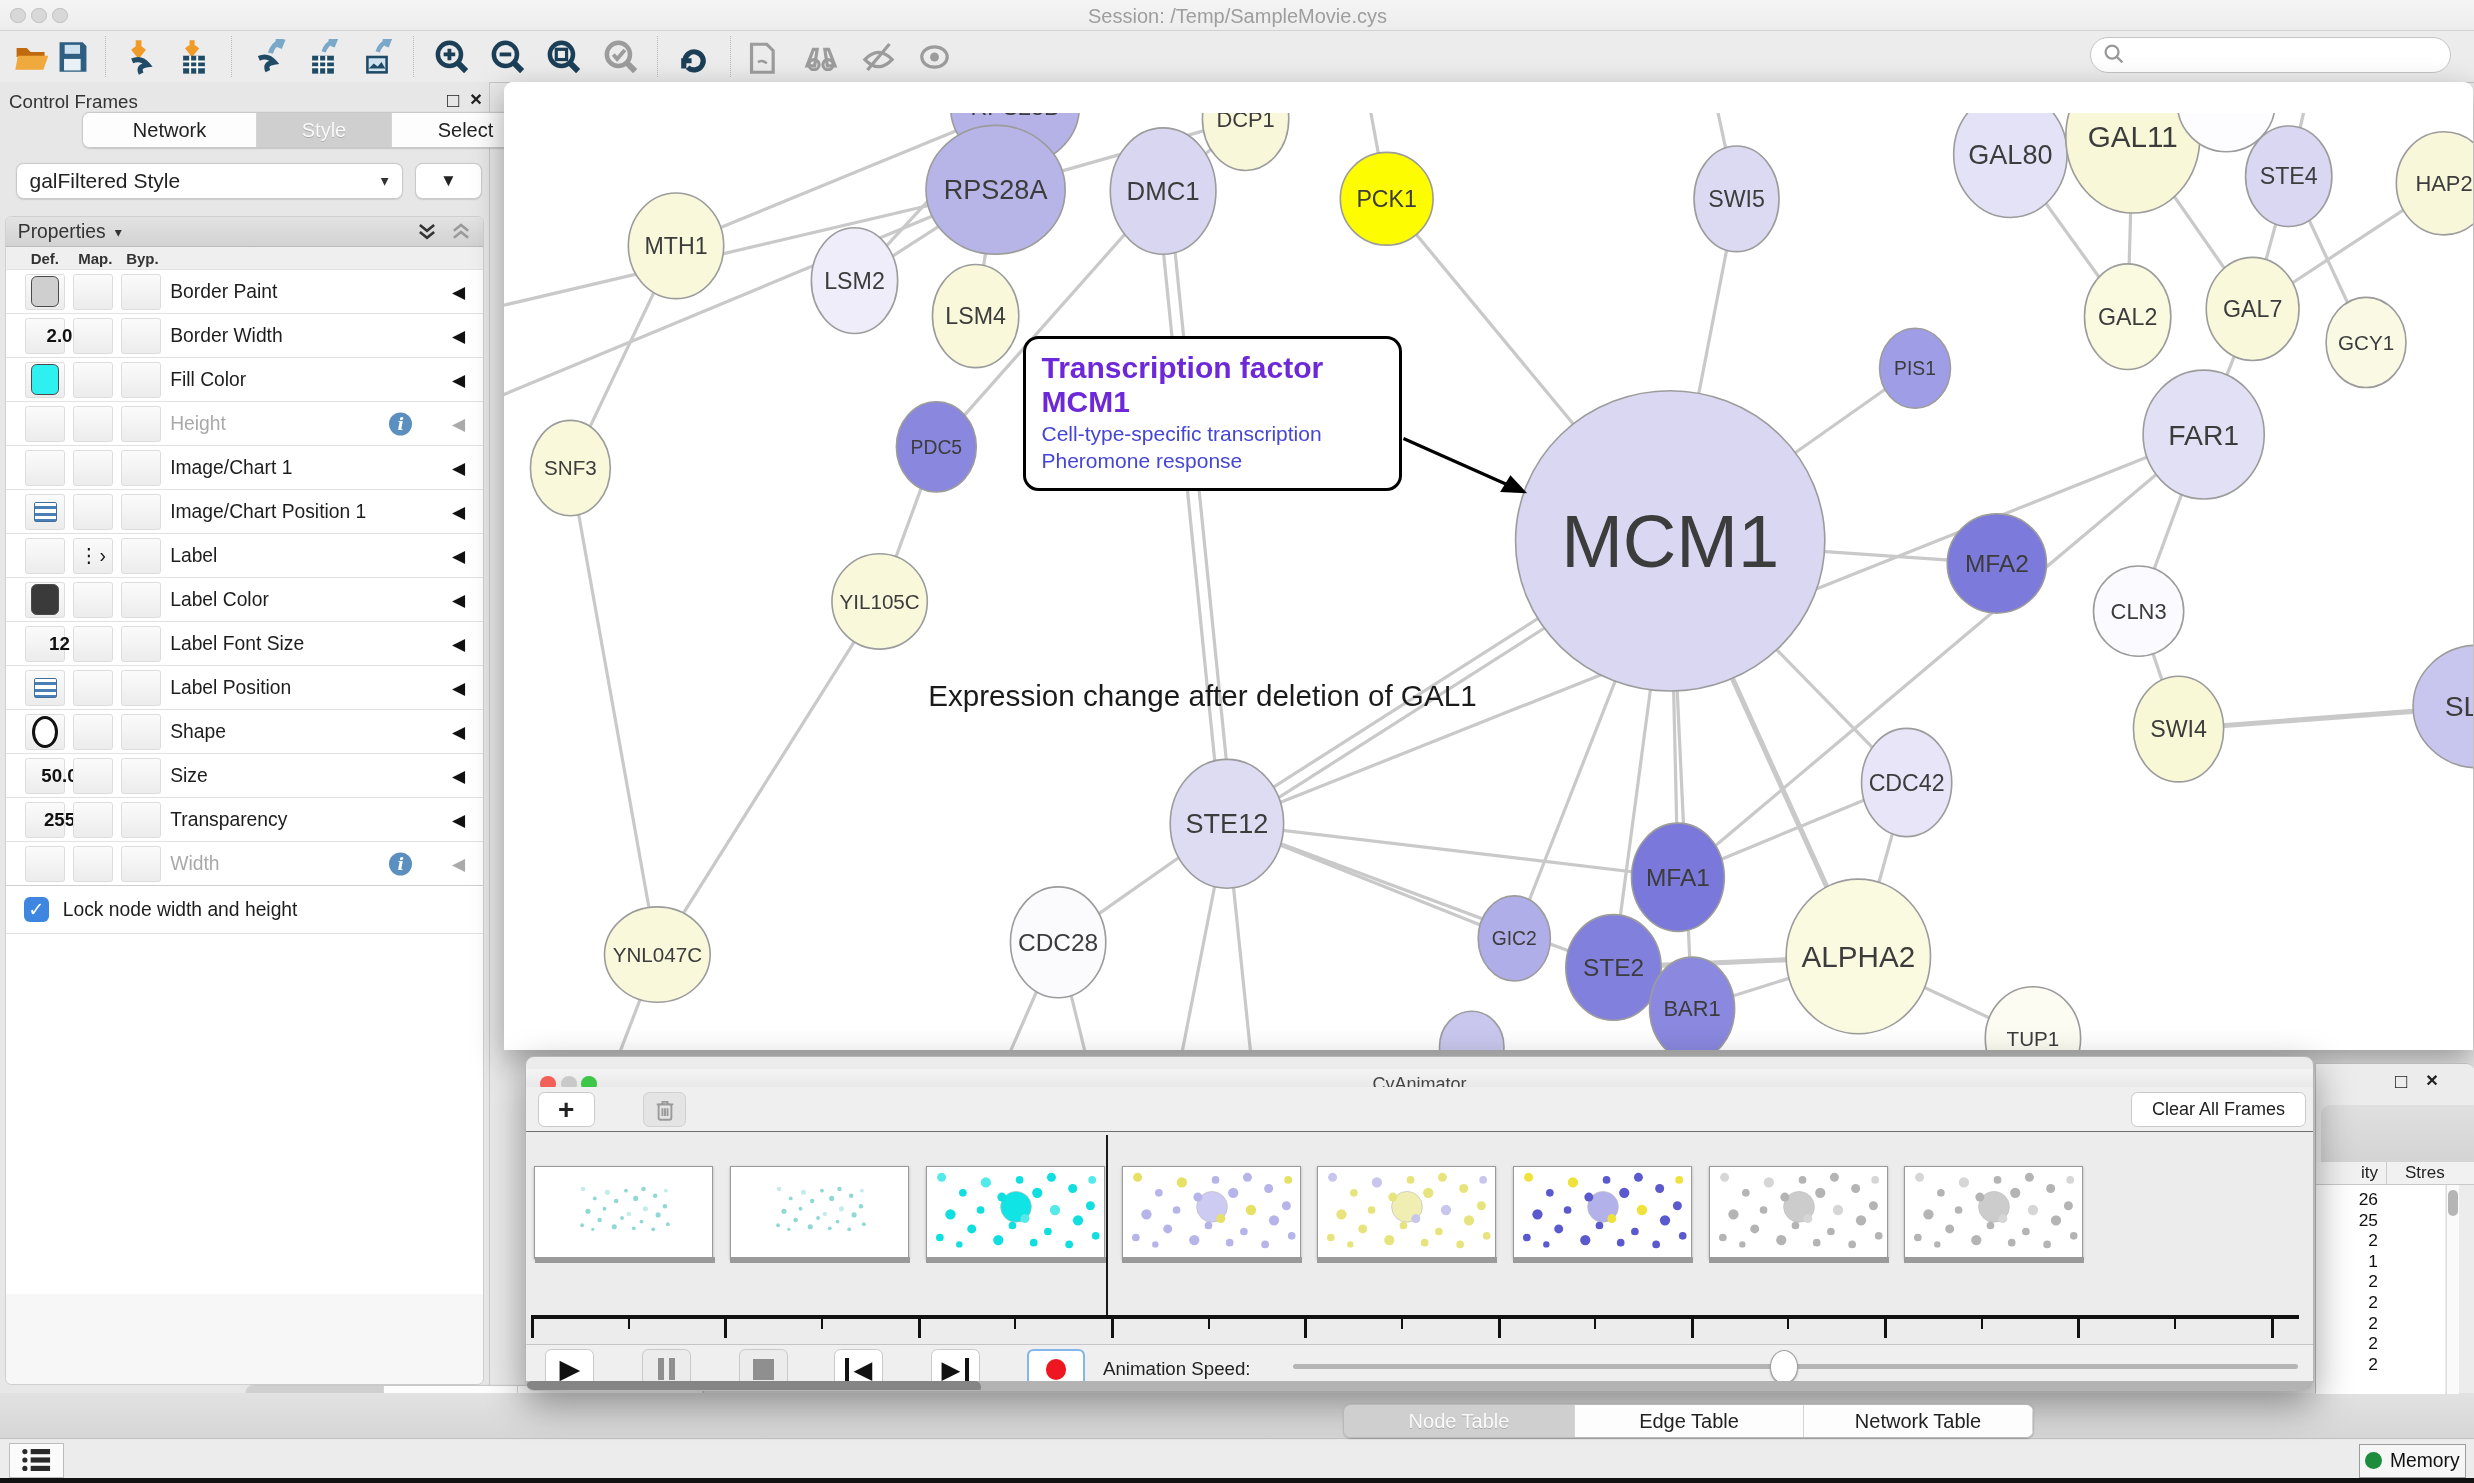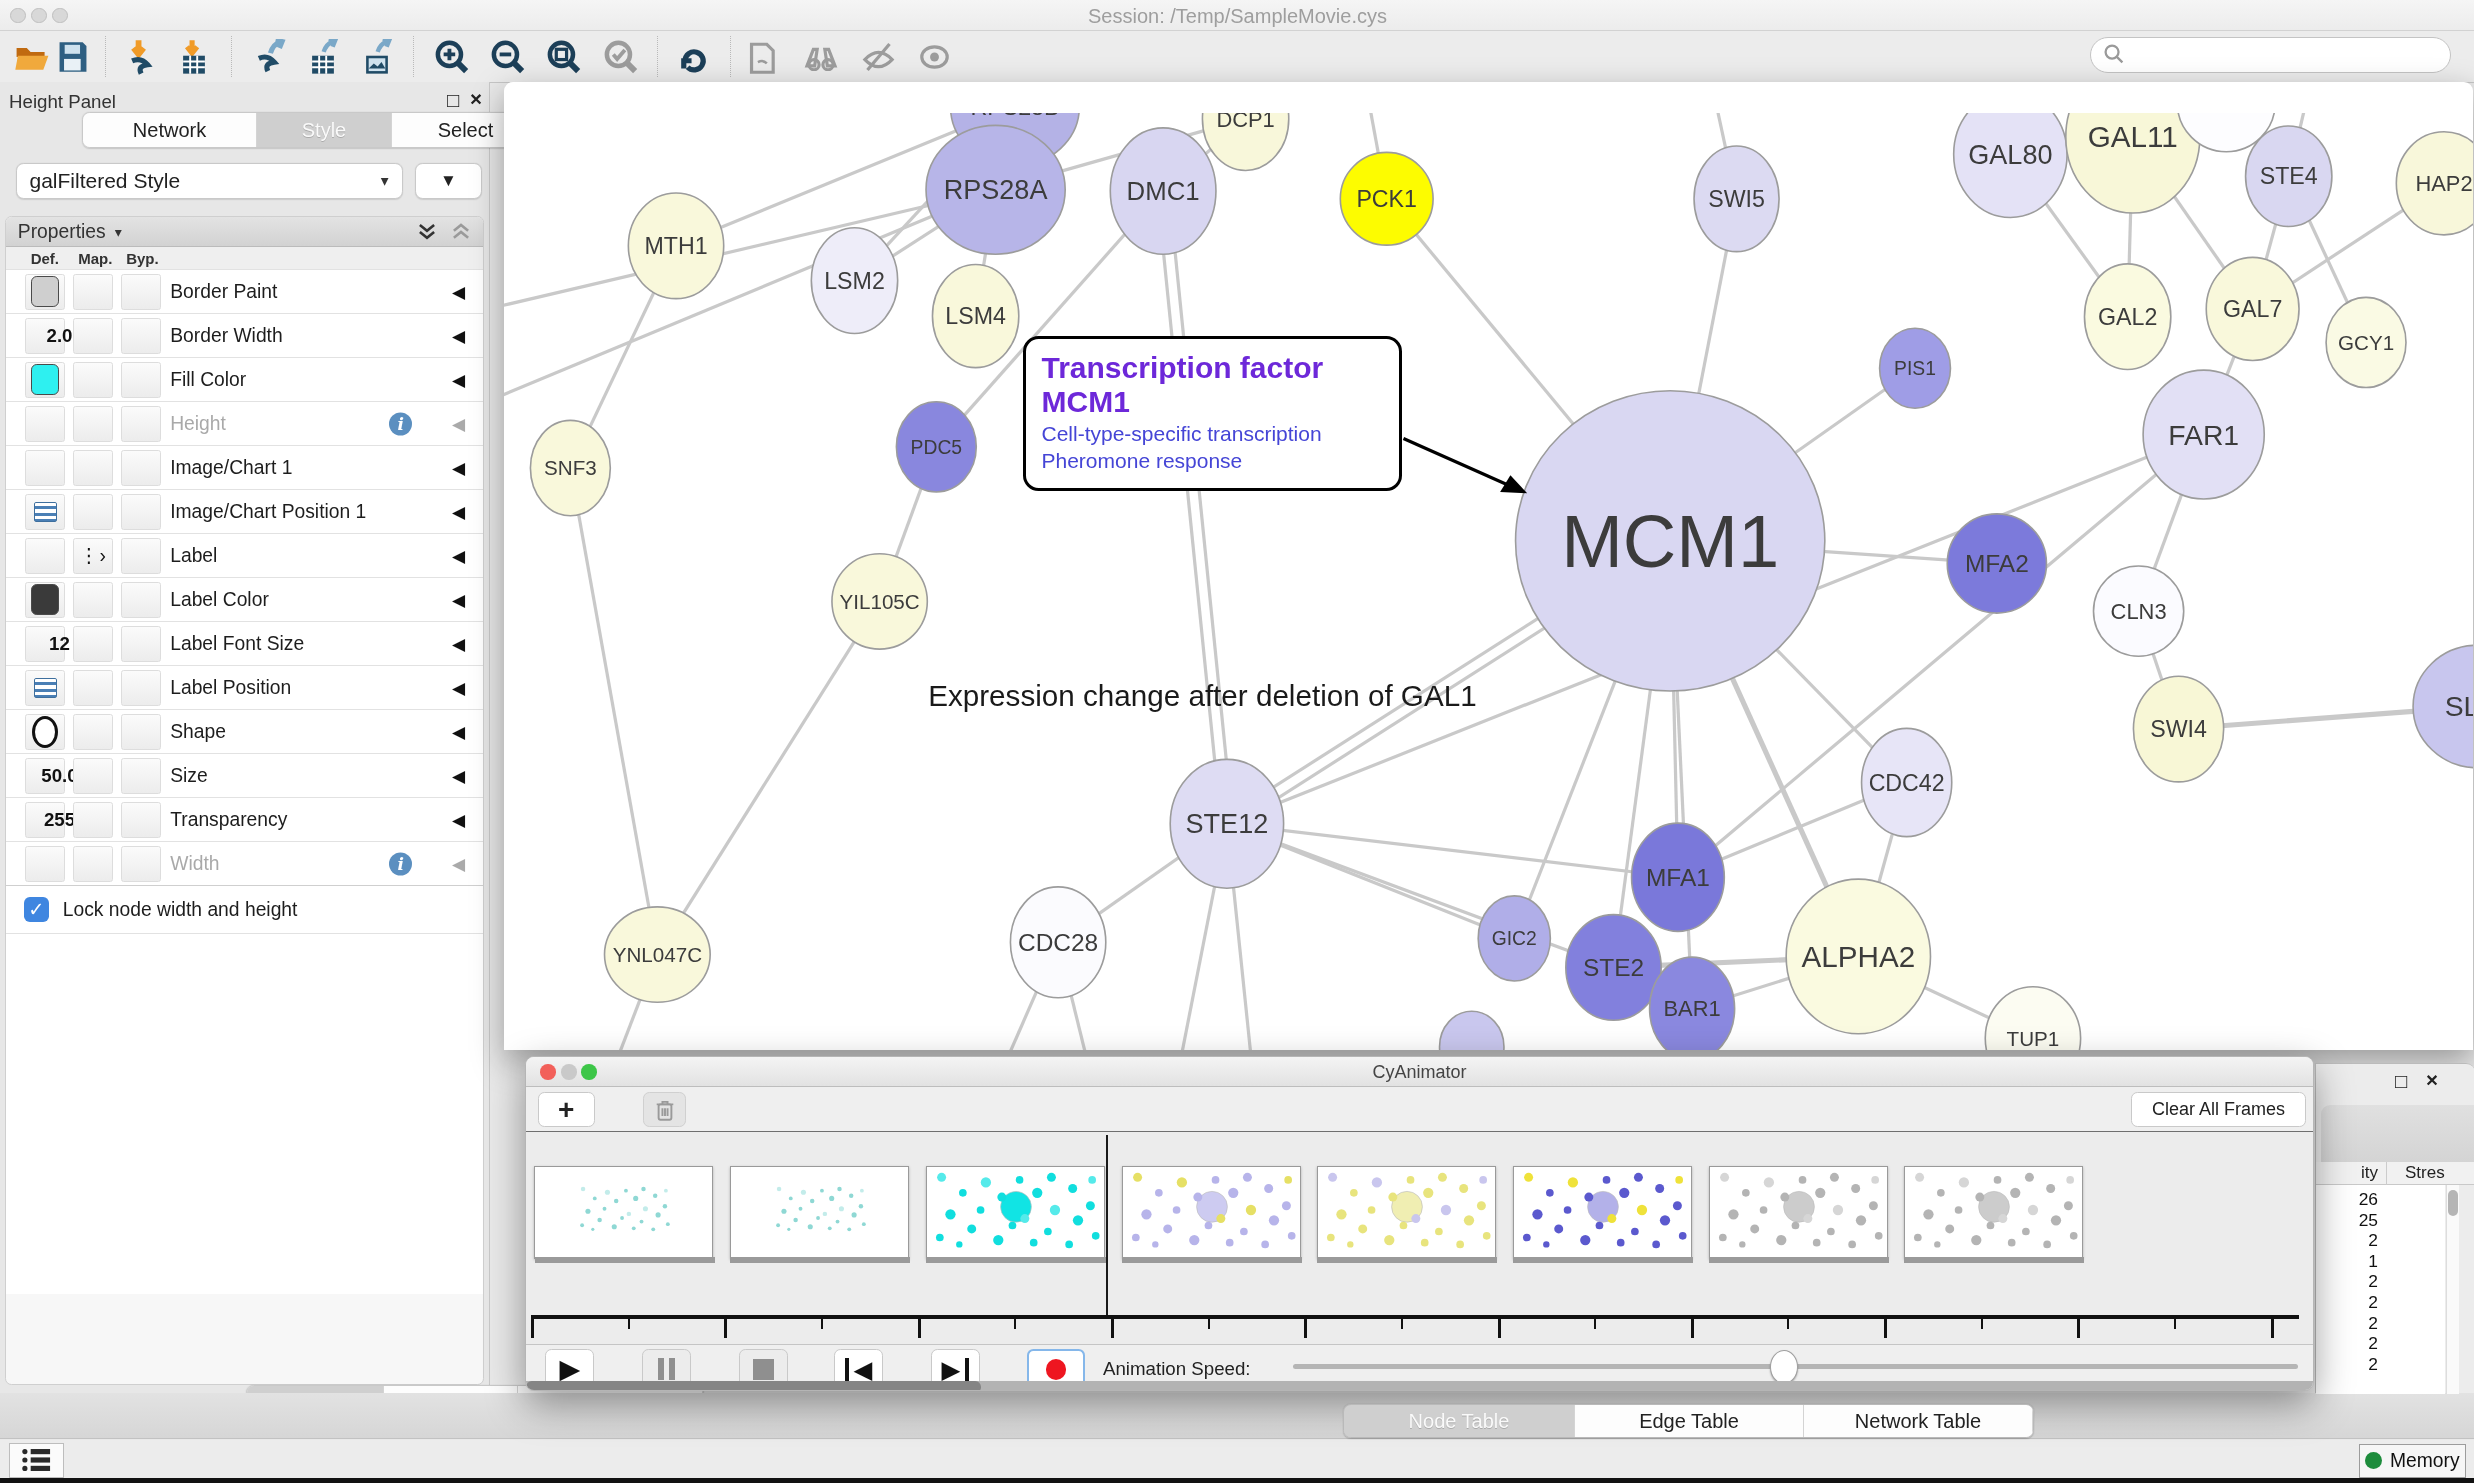--- a/index.html
+++ b/index.html
@@ -51,21 +51,21 @@
   #net-window { left:504px; top:82px; width:1969px; height:968px; border-radius:9px 9px 0 0; box-shadow:0 11.6px 32px rgba(0,0,0,.35); background:#fff; }
   #net-titlebar { left:0; top:0; width:100%; height:31px; background:linear-gradient(#f2f2f2,#dedede); border-bottom:0.6px solid #b9b9b9; border-radius:9px 9px 0 0; }
   #net-title { width:100%; text-align:center; top:5.8px; font-size:19.3px; color:#333; }
   #net-canvas { left:0; top:31px; width:1969px; height:937px; background:#fff; overflow:hidden; }
   #annotation-box { left:519px; top:223px; width:379px; background:#fff; border:3.9px solid #000; border-radius:15.5px; padding:11.6px 15.5px 13px 15.5px; z-index:5; }
   #annotation-title { font-size:30px; font-weight:bold; color:#6d28d9; margin-bottom:1px; }
   .annotation-link { font-size:21px; color:#4545d6; line-height:1.32; }
 
   
   #cyanimator { left:525px; top:1056px; width:1789px; height:335px; background:#ececec; border:0.6px solid #b5b5b5; border-radius:9px; box-shadow:0 13px 39px rgba(0,0,0,.4); z-index:30; overflow:hidden; }
-  #cya-titlebar { left:0; top:0; width:100%; height:30px; background:linear-gradient(#f4f4f4,#e2e2e2); border-bottom:0.6px solid #bdbdbd; }
+  #cya-titlebar { left:0; top:12px; width:100%; height:30px; background:linear-gradient(#f4f4f4,#e2e2e2); border-bottom:0.6px solid #bdbdbd; }
   #cya-title { width:100%; text-align:center; top:5.2px; font-size:18px; color:#444; }
   #cya-toolbar { left:0; top:30px; width:100%; height:45px; background:#efefef; border-bottom:1.9px solid #6f6f6f; }
   .cya-btn { border-radius:6.4px; display:flex; align-items:center; justify-content:center; }
   #add-frame-btn { left:11.6px; top:5.2px; width:57px; height:35px; background:#fff; border:0.6px solid #c9c9c9; font-size:28px; font-weight:bold; }
   #del-frame-btn { left:117px; top:5.2px; width:43px; height:35px; background:#e4e4e4; border:0.6px solid #d0d0d0; }
   #clear-frames-btn { left:1605px; top:5.2px; width:175px; height:35px; background:#fff; border:0.6px solid #c9c9c9; font-size:18px; }
   #timeline { left:0; top:75px; width:100%; height:213px; }
   .thumb { position:absolute; top:34px; width:179px; height:93px; background:#fff; border:0.6px solid #9a9a9a; box-shadow:0 1.3px 2.6px rgba(0,0,0,.25); }
   .thumb-base { position:absolute; left:-0.6px; bottom:-5.2px; width:180px; height:6.4px; background:#9a9a9a; }
   #playhead { left:579px; top:2.6px; width:1.9px; height:180px; background:#1a1a1a; }
@@ -228,21 +228,21 @@
     </div>
   <div class="abs" id="search-box">
     <span><svg width="22" height="22" viewBox="0 0 34 34">
           <circle cx="14" cy="14" r="10" stroke="#9a9a9a" stroke-width="3.5" fill="none"></circle>
           <path d="M21 21 l9 9" stroke="#9a9a9a" stroke-width="3.5"></path>
         </svg></span>
   </div>
 </div>
 
 <div class="abs" id="control-panel">
-  <div class="abs" id="cp-title">Height Panel</div>
+  <div class="abs" id="cp-title">Control Frames</div>
   <div class="abs win-glyph" style="left:447px;top:6.4px;">□</div>
   <div class="abs win-glyph" style="left:470px;top:5.2px;font-weight:bold;">×</div>
   <div class="abs" id="cp-tabs">
       <div class="seg" style="width: 174px;">Network</div>
       <div class="seg active" style="width: 135px;">Style</div>
       <div class="seg" style="width: 148px;">Select</div>
     </div>
   <div class="abs" id="style-combo">
     <span>galFiltered Style</span>
     <span style="margin-left:auto;font-size:15.5px;color:#333;">▾</span>

